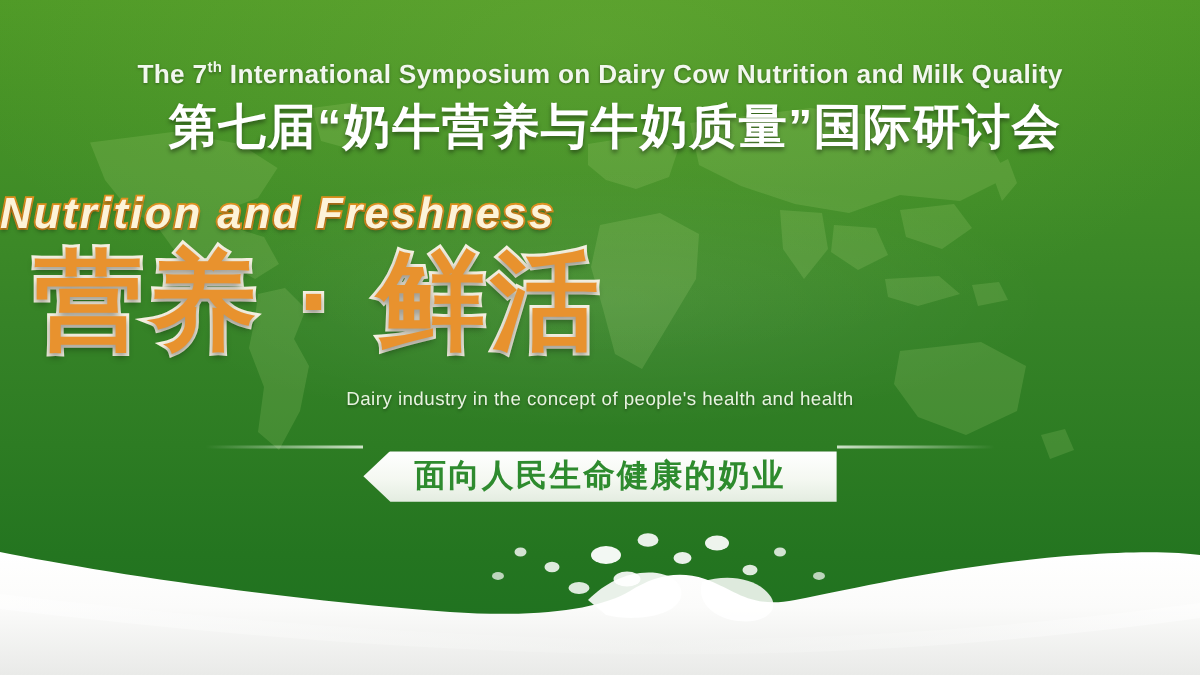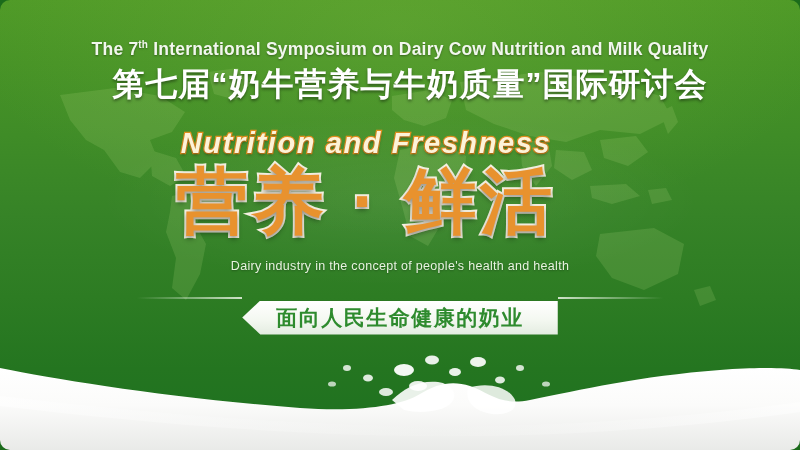--- a/index.html
+++ b/index.html
@@ -5,21 +5,20 @@
   html,body{margin:0;padding:0;background:#1b6b1b;}
   body{font-family:"Liberation Sans","DejaVu Sans",sans-serif;}
 
   #poster{
     position:relative;
     width:800px;height:450px;
     overflow:hidden;
     background:
       radial-gradient(ellipse 620px 300px at 50% 6%, rgba(150,200,80,0.20) 0%, rgba(150,200,80,0.0) 70%),
       linear-gradient(180deg,#4f9a27 0%, #479326 14%, #3f8c27 30%, #368327 48%, #2d7c23 66%, #247520 82%, #1d7020 100%);
-    border-radius: 10px;
   }
 
   
   .worldmap{
     position:absolute;left:0;top:0;width:800px;height:450px;
     opacity:.16;pointer-events:none;
   }
   .worldmap svg{display:block;width:100%;height:100%;}
 
   
@@ -39,36 +38,37 @@
   .hdr-en sup{font-size:10px;vertical-align:super;line-height:0;}
   .hdr-cn{
     margin-top:4px;
     color:#ffffff;font-size:32px;font-weight:bold;letter-spacing:1px;
     line-height:40px;white-space:nowrap;
     text-shadow:0 2px 3px rgba(0,0,0,.40);
     margin-left:20px;
   }
 
   
-  .slogan{position:absolute;left:18px;top:126px;width:696px;text-align:center;}
+  .slogan{position:absolute;left:0;top:126px;width:696px;}
   .slogan-en{
     font-size:29px;font-weight:bold;font-style:italic;letter-spacing:1.6px;
     color:#fdf3d8;line-height:34px;white-space:nowrap;
     -webkit-text-stroke:2.4px #e0901f;
     paint-order:stroke fill;
     text-shadow:0 2px 3px rgba(0,0,0,.35);
   }
   .slogan-cn{
     margin-top:-2px;
     font-size:72px;font-weight:bold;line-height:86px;
     letter-spacing:4px;white-space:nowrap;
     color:#e8922e;
     -webkit-text-stroke:4px #f6f1e2;
     paint-order:stroke fill;
     text-shadow:0 3px 5px rgba(0,0,0,.38);
+    margin-left:23px;
   }
 
   
   .sub-en{
     position:absolute;left:0;top:258px;width:800px;text-align:center;
     color:#e8f3e0;font-size:12.5px;line-height:16px;letter-spacing:.3px;
     white-space:nowrap;text-shadow:0 1px 2px rgba(0,0,0,.3);
   }
 
   

